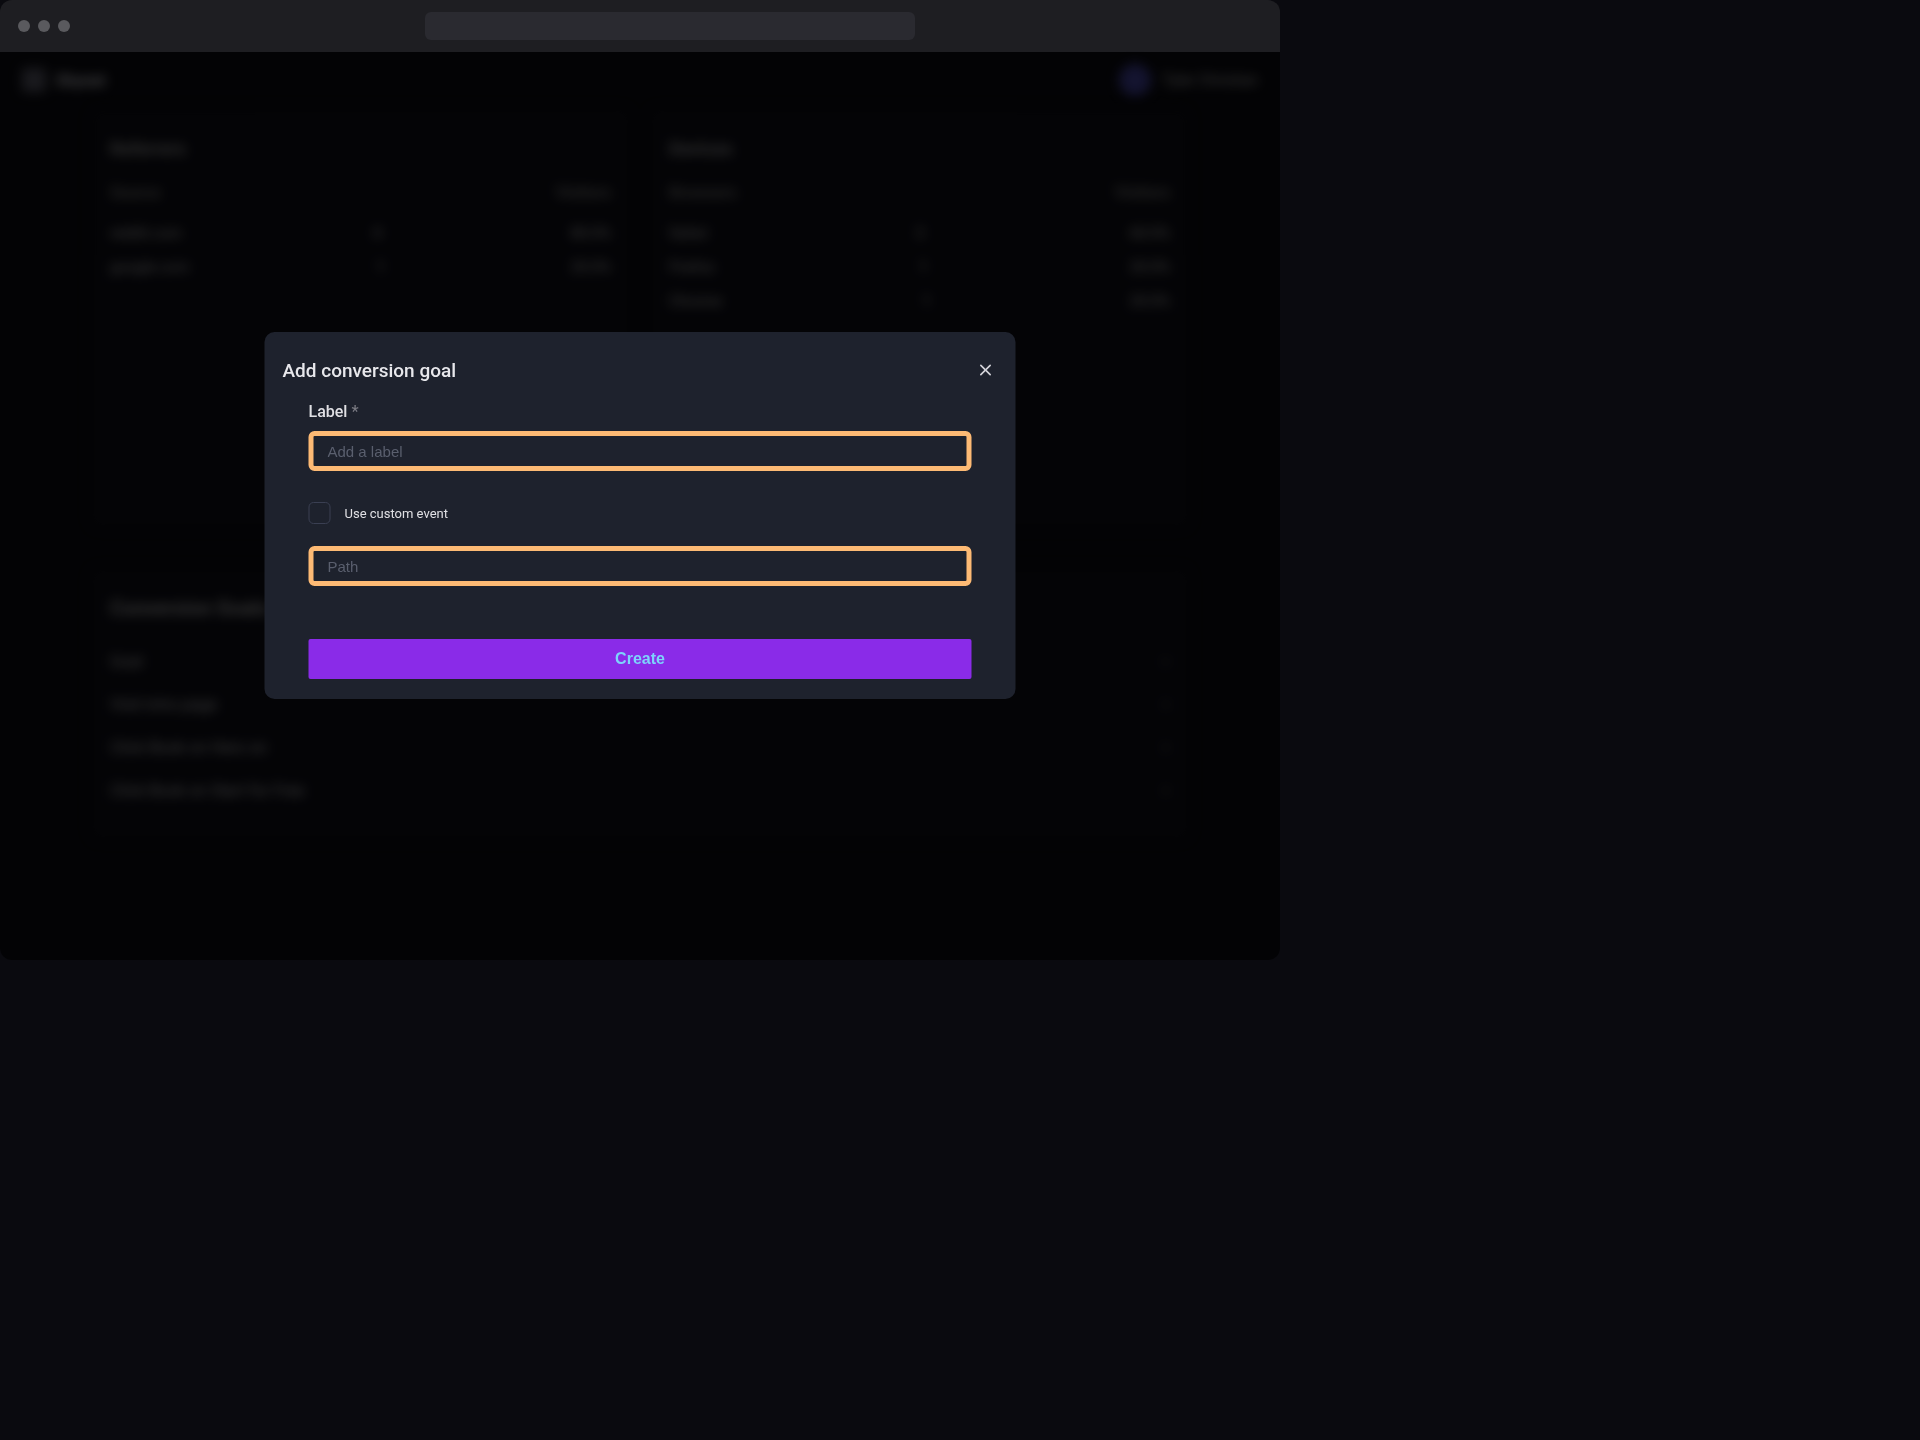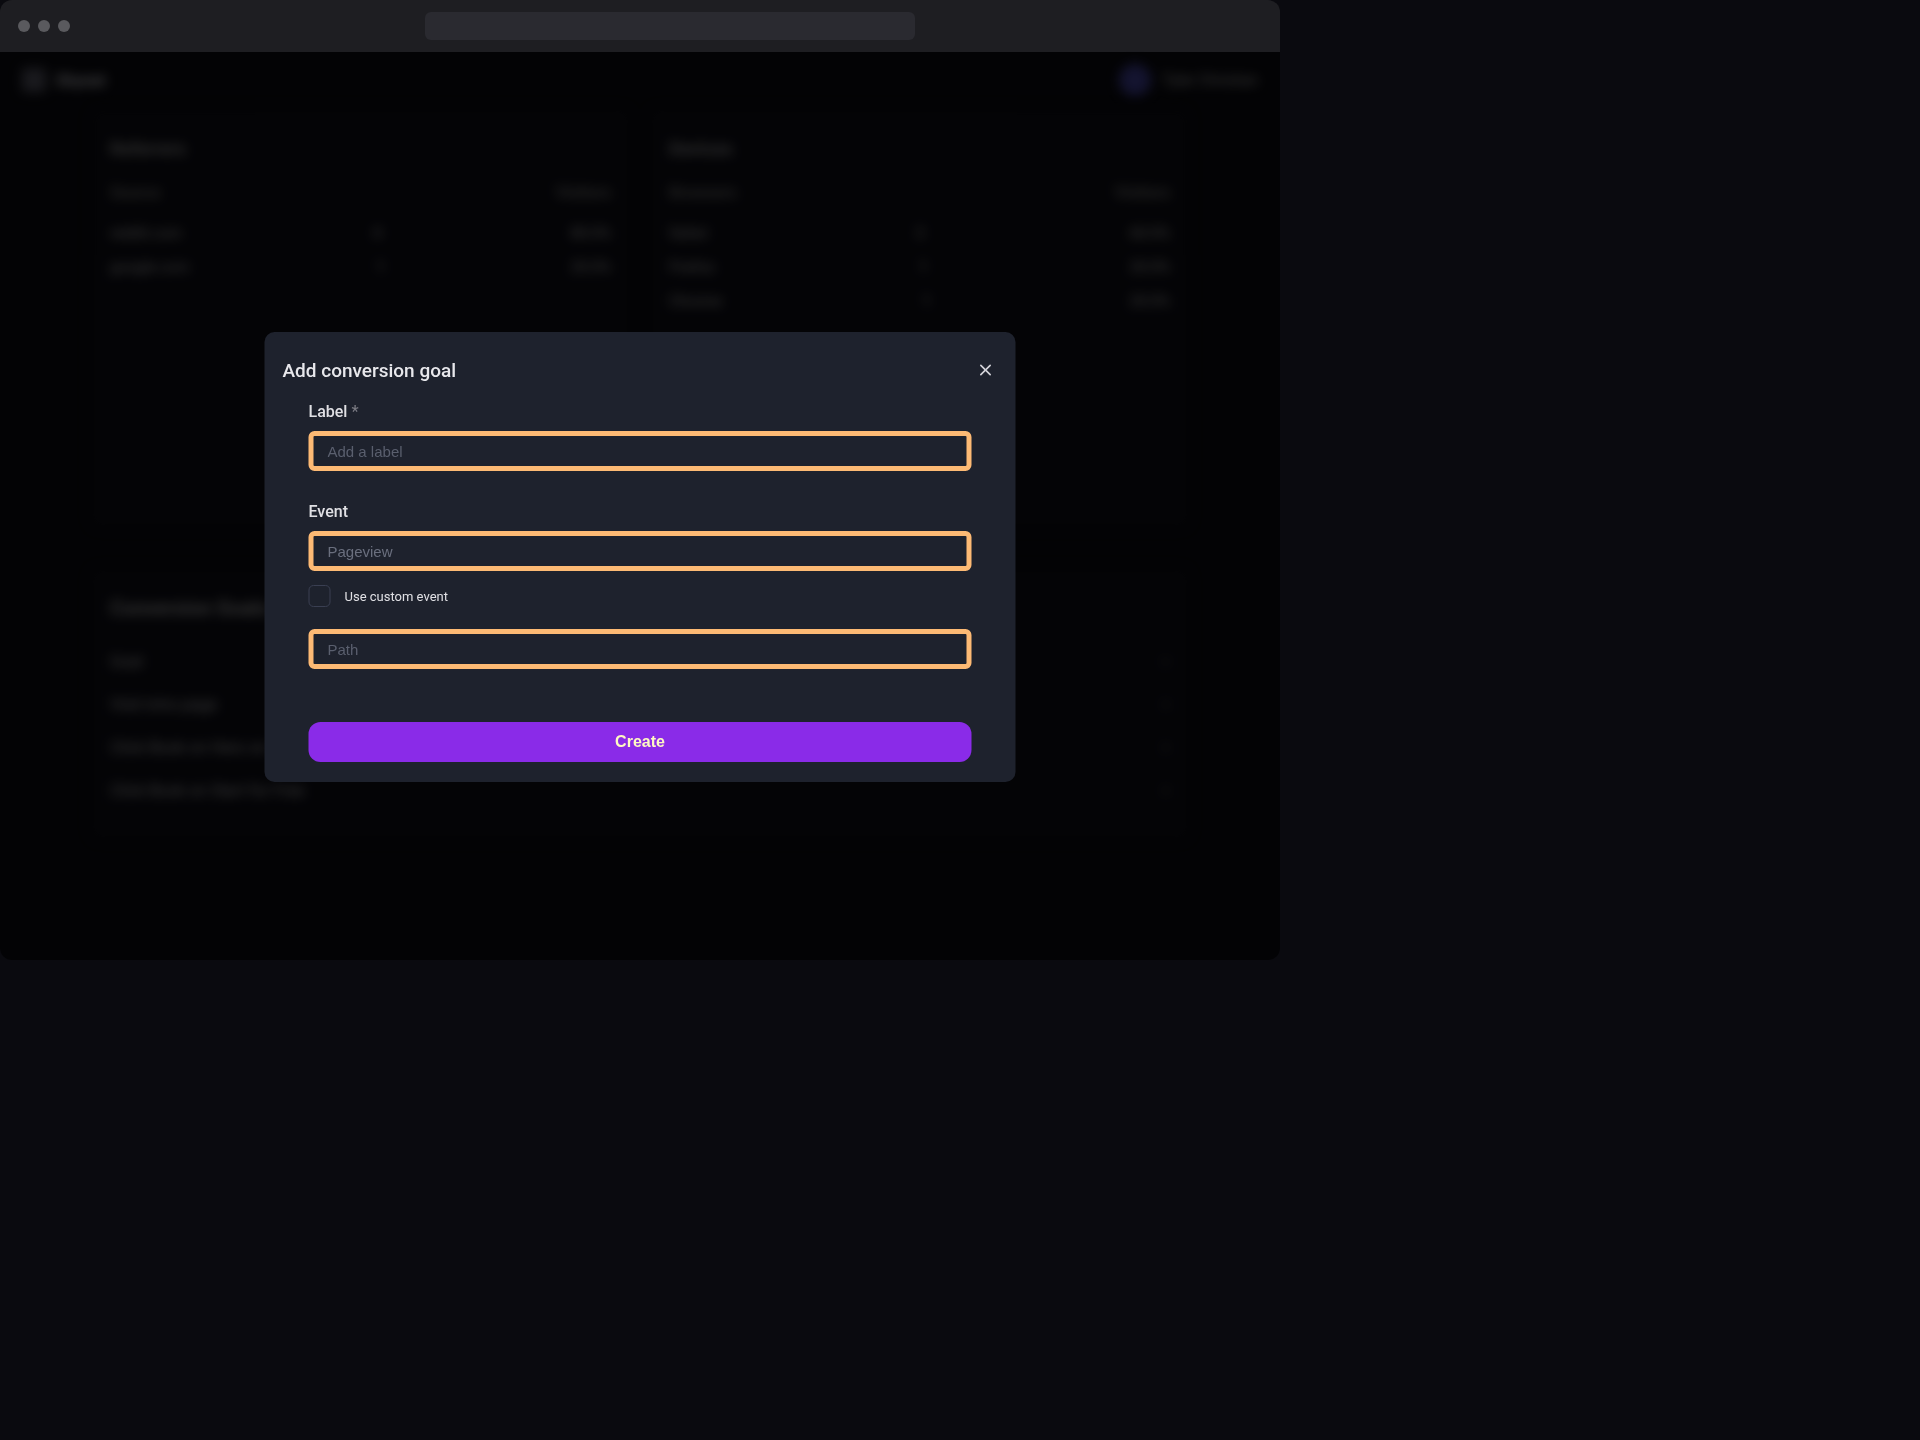--- a/index.html
+++ b/index.html
@@ -159,22 +159,22 @@
       background: transparent;
       cursor: pointer;
     }
     .checkbox-label { font-size: 13px; color: #e0e0e4; cursor: pointer; }
 
     .create-btn {
       width: 100%;
       height: 40px;
       background: #8a2be8;
       border: none;
-      border-radius: 12px;
-      color: #fef9c3;
+      border-radius: 2px;
+      color: #7dd3fc;
       font-size: 16px;
       font-weight: 600;
       cursor: pointer;
       margin-top: 22px;
     }
   </style>
 </head>
 <body>
 
 <div class="browser-chrome">
@@ -277,24 +277,20 @@
   <div class="modal-body">
 
     <div class="form-group">
       <label class="form-label">
         <span>Label</span>
         <span class="req">*</span>
       </label>
       <input type="text" class="text-input" placeholder="Add a label" style="">
     </div>
 
-    <div class="form-group tight">
-      <label class="form-label">Event</label>
-      <input type="text" class="text-input" readonly="" value="Pageview" style="">
-    </div>
 
     <div class="checkbox-row">
       <div class="checkbox"></div>
       <span class="checkbox-label">Use custom event</span>
     </div>
 
     <div class="form-group">
       <input type="text" class="text-input" placeholder="Path" style="">
     </div>
 

